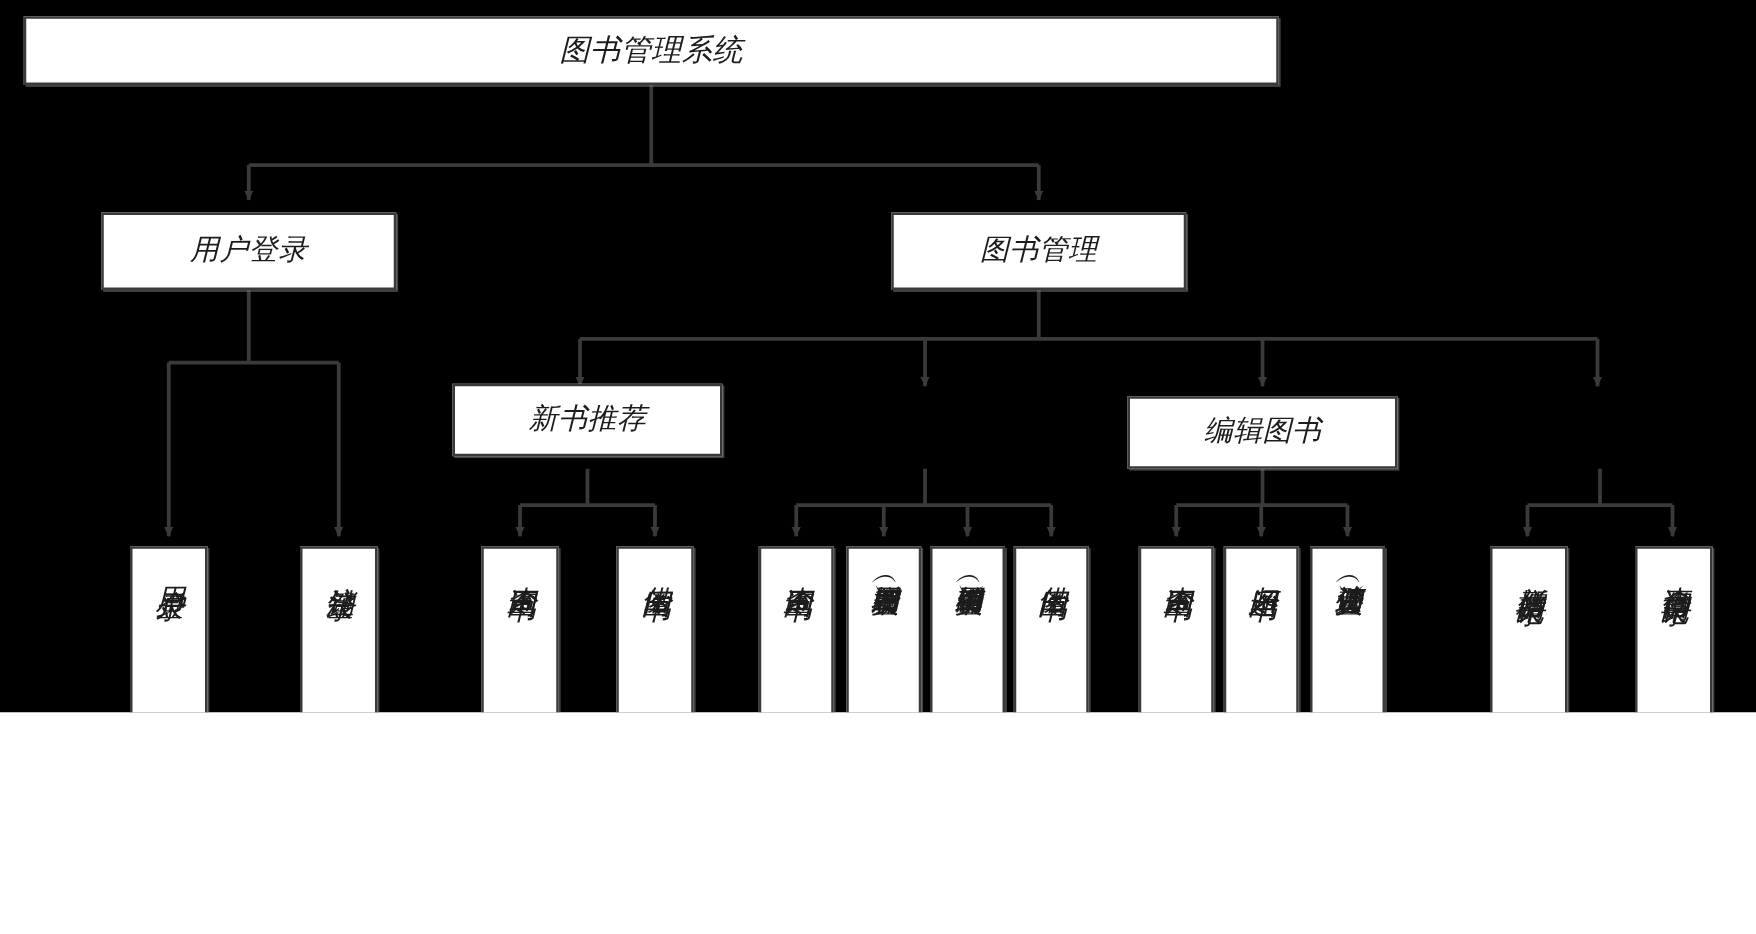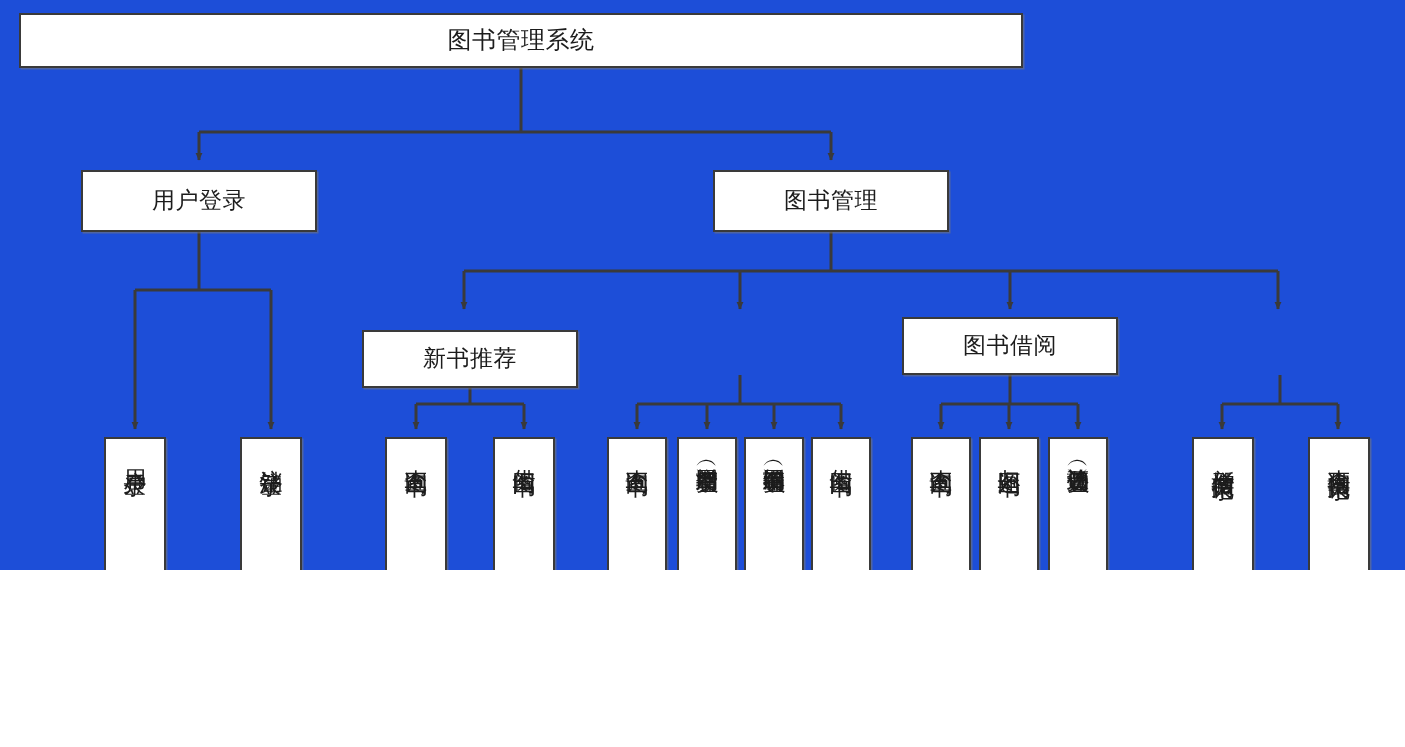--- a/index.html
+++ b/index.html
@@ -8,22 +8,23 @@
     padding: 0;
     background: #ffffff;
   }
   body {
     font-family: "DejaVu Sans", "Liberation Sans", sans-serif;
   }
   #diagram-canvas {
     position: relative;
     width: 1405px;
     height: 570px;
-    background: #1d4ed8;
+    background: #000000;
     overflow: hidden;
+    font-style: italic;
   }
   #edge-layer {
     position: absolute;
     left: 0;
     top: 0;
     width: 1405px;
     height: 747px;
     pointer-events: none;
   }
   .node {
@@ -136,25 +137,25 @@
     <span class="node-label">图书管理系统</span>
   </div>
 
   <div class="node horizontal" style="left:81px; top:170px; width:236px; height:62px;">
     <span class="node-label">用户登录</span>
   </div>
   <div class="node horizontal" style="left:713px; top:170px; width:236px; height:62px;">
     <span class="node-label">图书管理</span>
   </div>
 
-  <div class="node horizontal" style="left:362px; top:330px; width:216px; height:58px;">
+  <div class="node horizontal" style="left:362px; top:307px; width:216px; height:58px;">
     <span class="node-label">新书推荐</span>
   </div>
   <div class="node horizontal" style="left:902px; top:317px; width:216px; height:58px;">
-    <span class="node-label">图书借阅</span>
+    <span class="node-label">编辑图书</span>
   </div>
 
   <div class="node vertical" style="left:104px; top:437px; width:62px; height:297px;">
     <span class="node-label">用户登录</span>
   </div>
   <div class="node vertical" style="left:240px; top:437px; width:62px; height:297px;">
     <span class="node-label">注销登录</span>
   </div>
 
   <div class="node vertical" style="left:385px; top:437px; width:62px; height:297px;">

